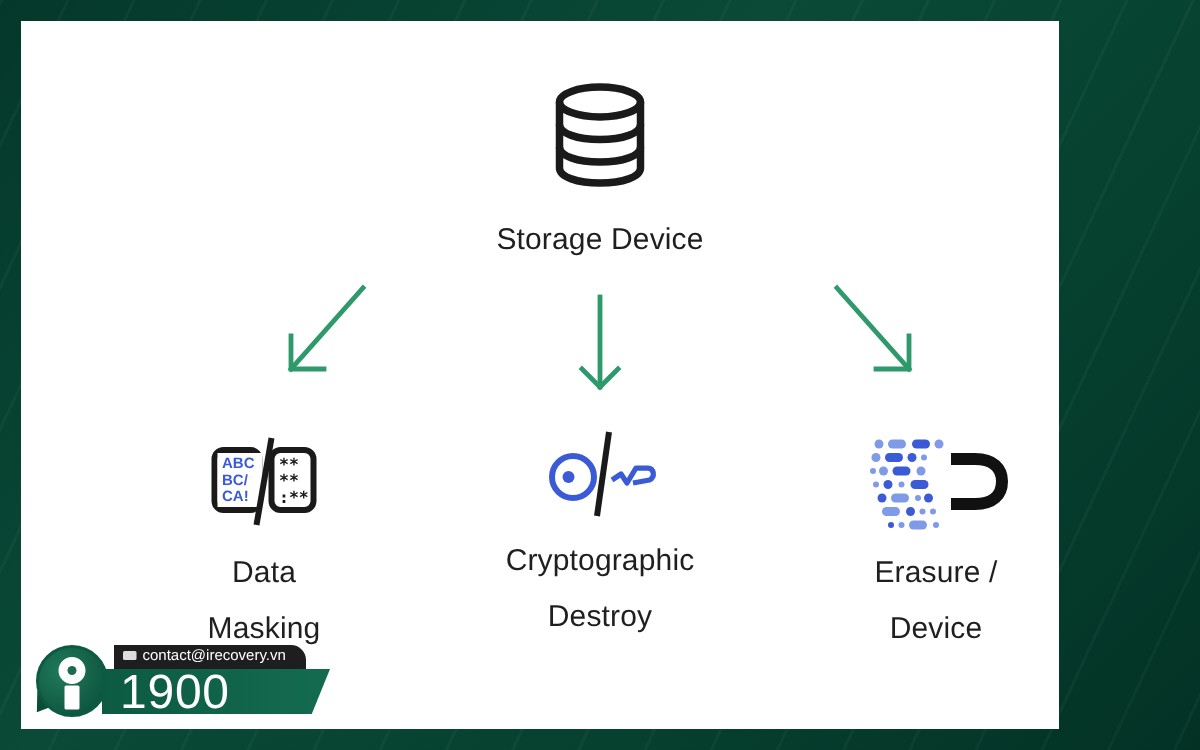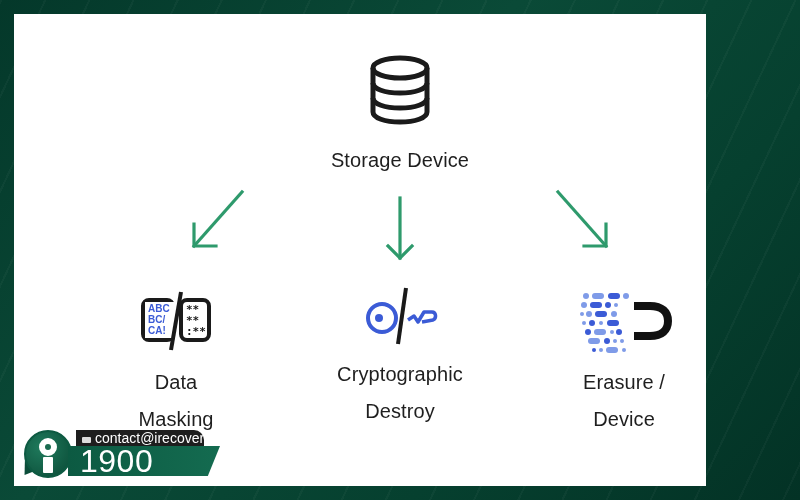--- a/index.html
+++ b/index.html
@@ -53,21 +53,21 @@
   .badge-i-dot::after {
     content: ""; position: absolute; left: 2px; top: 2px; width: 6px; height: 6px; border-radius: 50%;
     background: #1a6b50;
   }
   .badge-i-stem {
     position: absolute; left: 25px; top: 29px; width: 10px; height: 16px; background: #ffffff; border-radius: 1px;
   }
   .badge-email {
     position: absolute; left: 58px; top: 2px; width: 128px; height: 16px;
     background: #1e1e1e; border-radius: 0 10px 0 0;
-    color: #ffffff; font-size: 14px; line-height: 16px; padding-left: 6px;
+    color: #ffffff; font-size: 10px; line-height: 16px; padding-left: 6px;
     white-space: nowrap;
   }
   .badge-email .mail {
     display: inline-block; width: 9px; height: 6px; background: #ddd; margin-right: 4px; vertical-align: 0px;
     border-radius: 1px;
   }
   .badge-phone {
     position: absolute; left: 50px; top: 18px; width: 152px; height: 30px;
     background: linear-gradient(90deg, #0c5a42, #146b50);
     clip-path: polygon(0 0, 100% 0, 92% 100%, 0 100%);

